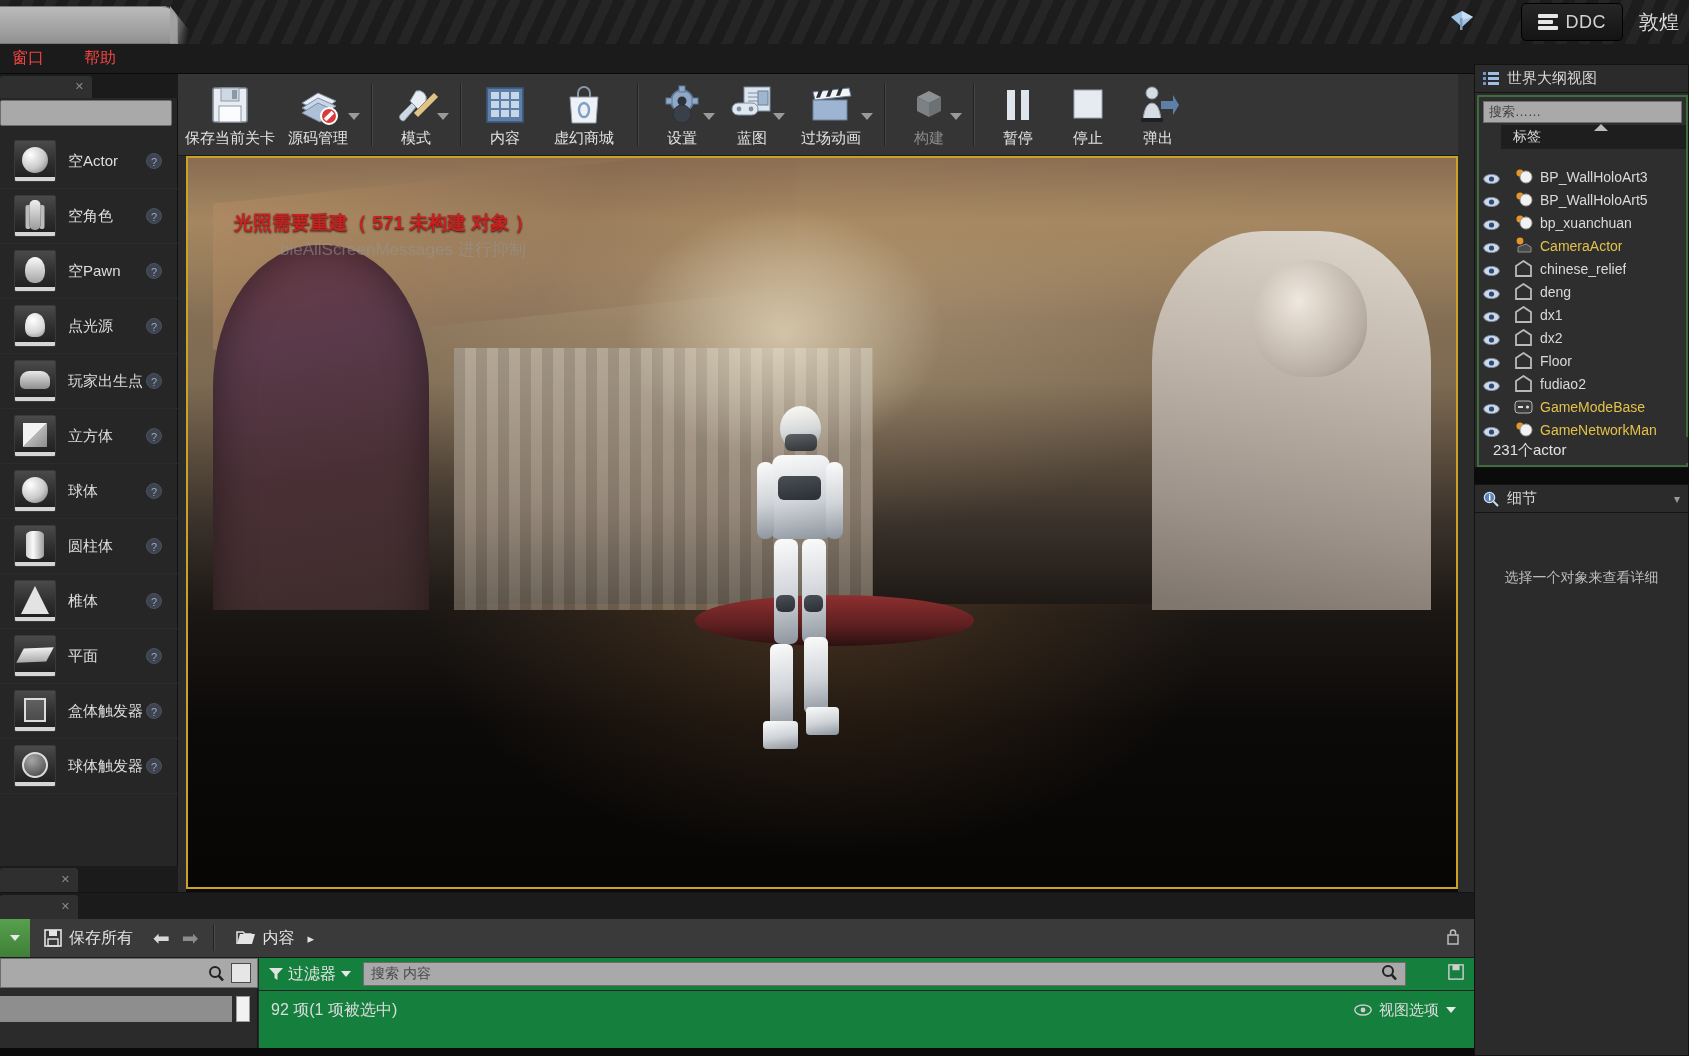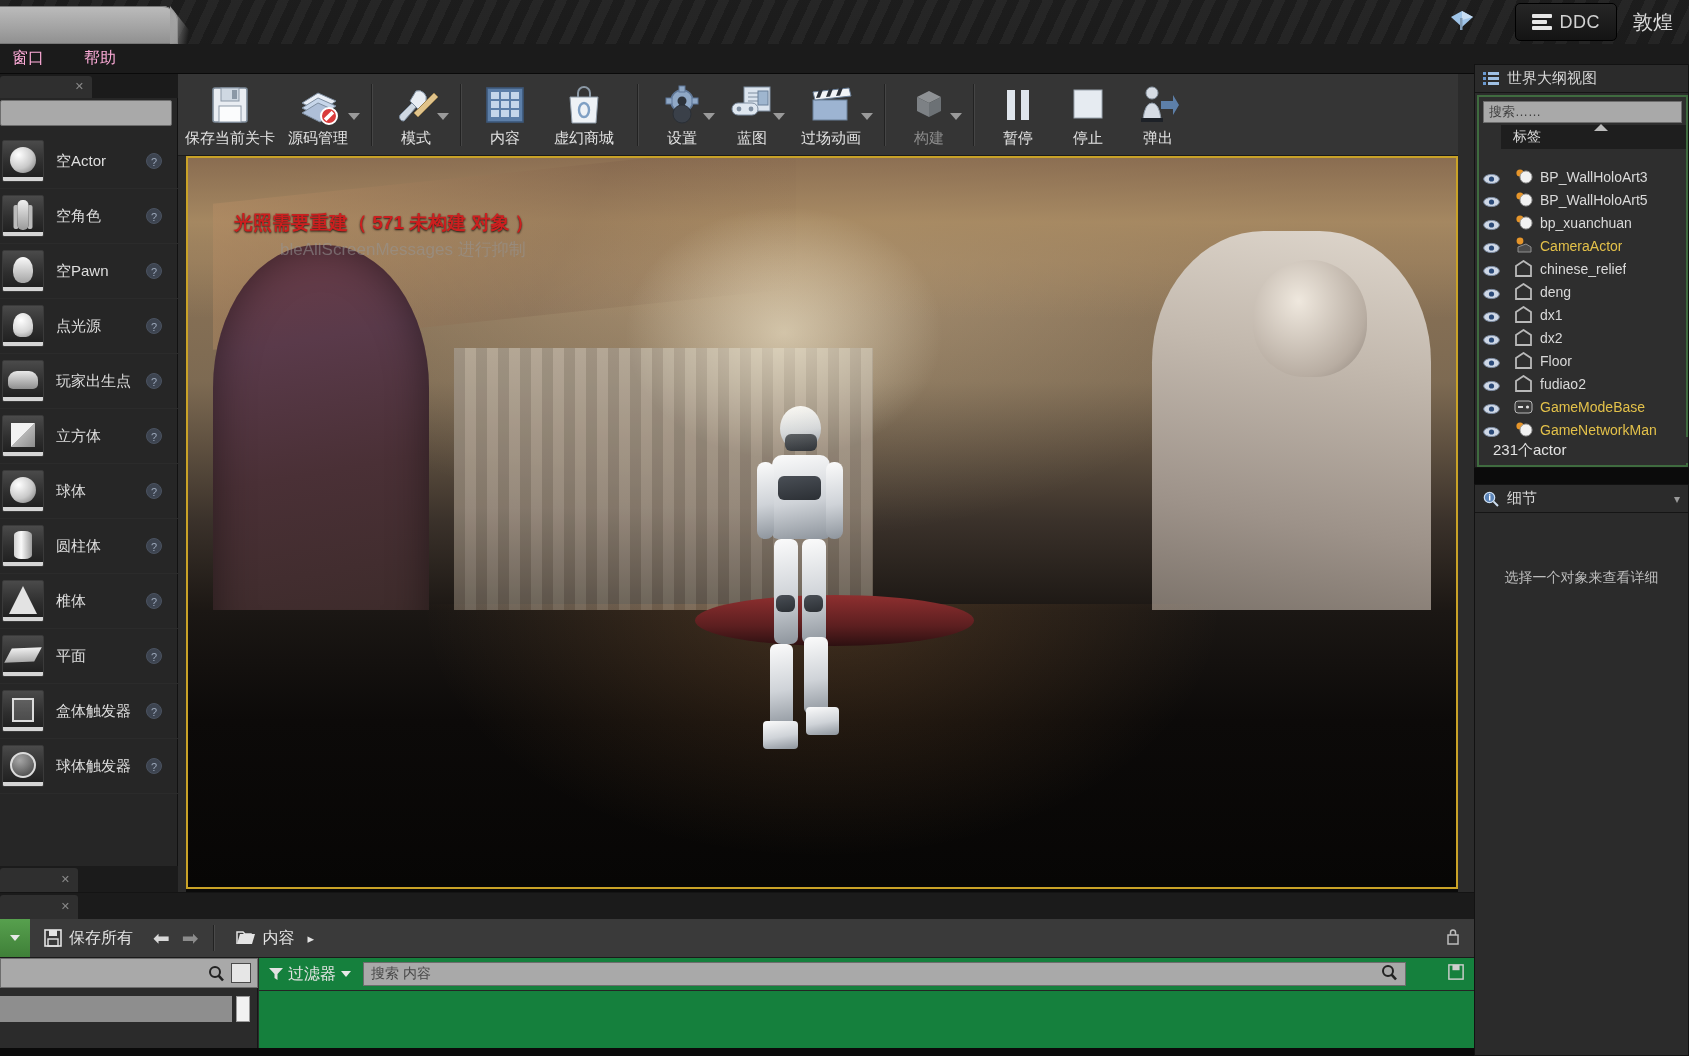--- a/index.html
+++ b/index.html
@@ -40,33 +40,33 @@
     display:flex; align-items:center; gap:8px;
     padding:0 16px; margin:3px 2px 3px 0;
     background:linear-gradient(180deg,#262626,#141414);
     border-radius:5px; border:1px solid #000;
     font-size:18px; color:#d2d2d2; letter-spacing:.5px;
   }
   .ddc-icon{ display:flex; flex-direction:column; gap:2px; width:20px; }
   .ddc-icon i{ display:block; height:4px; background:#e6e6e6; border-radius:1px; }
   .ddc-icon i:nth-child(2){ width:75%; }
   .proj-title{
-    display:flex; align-items:center; padding:0 16px 0 14px; font-size:20px; color:#dcdcdc;
+    display:flex; align-items:center; padding:0 10px 0 14px; font-size:20px; color:#dcdcdc;
   }
   .gem{
     position:absolute; right:214px; top:9px; width:26px; height:22px;
   }
 
   
   .menubar{
     position:absolute; left:0; top:44px; width:1689px; height:30px;
     background:#1b1b1b; display:flex; align-items:center; gap:28px; padding-left:6px;
     border-bottom:1px solid #0a0a0a;
   }
-  .menubar .mi{ font-size:16px; color:#f9a8d4; padding:2px 6px; }
+  .menubar .mi{ font-size:16px; color:#ef4444; padding:2px 6px; }
 
   
   .left-panel{
     position:absolute; left:0; top:74px; width:178px; height:818px;
     background:#262626; border-right:1px solid #111;
   }
   .lp-tabstrip{
     position:absolute; left:0; top:0; width:178px; height:24px;
     background:#1b1b1b;
   }
@@ -81,21 +81,21 @@
     display:flex; align-items:center; padding:0 6px;
   }
   .lp-search input{
     flex:1; background:transparent; border:none; outline:none;
     font-size:14px; color:#2a2a2a; font-family:inherit;
   }
   .lp-search input::placeholder{ color:#444; }
   .mag{ width:17px; height:17px; flex:0 0 17px; }
   .lp-list{ position:absolute; left:0; top:60px; width:178px; height:700px; overflow:hidden; }
   .lp-row{
-    display:flex; align-items:center; height:55px; padding-left:2px;
+    display:flex; align-items:center; height:55px; padding-left:14px;
     border-bottom:1px solid #2b2b2b;
   }
   .lp-thumb{
     width:42px; height:42px; flex:0 0 42px; margin-right:12px;
     background:linear-gradient(180deg,#4a4a4a 0%,#2e2e2e 55%,#1d1d1d 100%);
     border:1px solid #3a3a3a; border-radius:2px; position:relative; overflow:hidden;
   }
   .lp-thumb:after{
     content:""; position:absolute; left:0; bottom:0; width:100%; height:4px;
     background:#d5d5d5;
@@ -913,17 +913,28 @@
             </svg>
           </span>
         </div>
         <span style="margin-right:10px">
           <svg width="16" height="16" viewBox="0 0 18 18">
             <rect x="1" y="1" width="16" height="16" fill="none" stroke="#cfcfcf" stroke-width="1.6"></rect>
             <rect x="5" y="1" width="8" height="6" fill="#cfcfcf"></rect>
           </svg>
         </span>
       </div>
+      <div class="cb-status">
+        <span>92 项(1 项被选中)</span>
+        <span class="cb-viewopt">
+          <svg width="18" height="12" viewBox="0 0 18 12">
+            <ellipse cx="9" cy="6" rx="8.2" ry="5" fill="none" stroke="#cfcfcf" stroke-width="1.4"></ellipse>
+            <circle cx="9" cy="6" r="2.4" fill="#cfcfcf"></circle>
+          </svg>
+          <span>视图选项</span>
+          <span class="chev"></span>
+        </span>
+      </div>
     </div>
     <div class="cb-bottomline"></div>
   </div>
 
 </div>
 
 </body></html>

